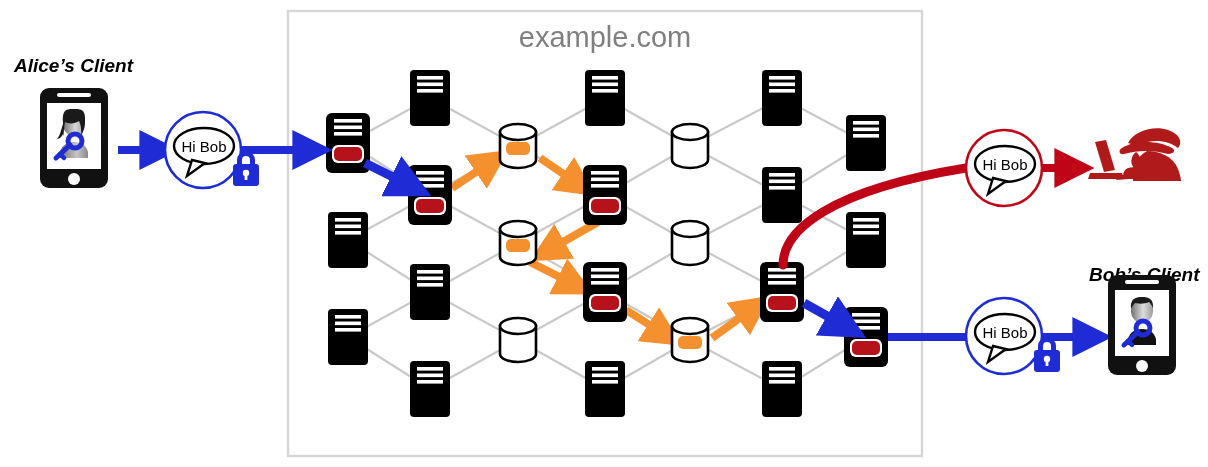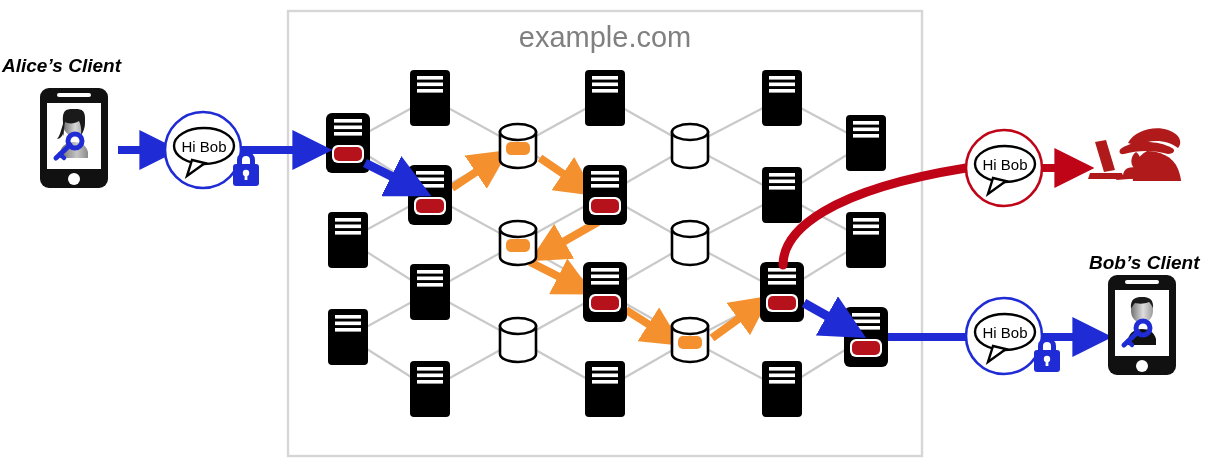--- a/index.html
+++ b/index.html
@@ -1,22 +1,22 @@
 <!DOCTYPE html>
 <html><head>
 <meta charset="utf-8">
 <style>
   html,body{margin:0;padding:0;background:#ffffff;}
   body{width:1208px;height:467px;position:relative;overflow:hidden;
        font-family:"Liberation Sans",sans-serif;}
   #stage{position:absolute;left:0;top:0;width:1208px;height:467px;}
   svg#scene{position:absolute;left:0;top:0;width:1208px;height:467px;}
   .lbl{position:absolute;font-style:italic;font-weight:700;font-size:19px;color:#000;white-space:nowrap;}
-  #alice-label{left:2px;top:55px;}
-  #bob-label{left:1089px;top:252px;}
+  #alice-label{left:14px;top:55px;}
+  #bob-label{left:1089px;top:264px;}
 </style>
 </head>
 <body>
 
 <div id="stage">
 
   <div class="lbl" id="alice-label">Alice’s Client</div>
   <div class="lbl" id="bob-label">Bob’s Client</div>
 
   <svg id="scene" viewBox="0 0 1208 467">

